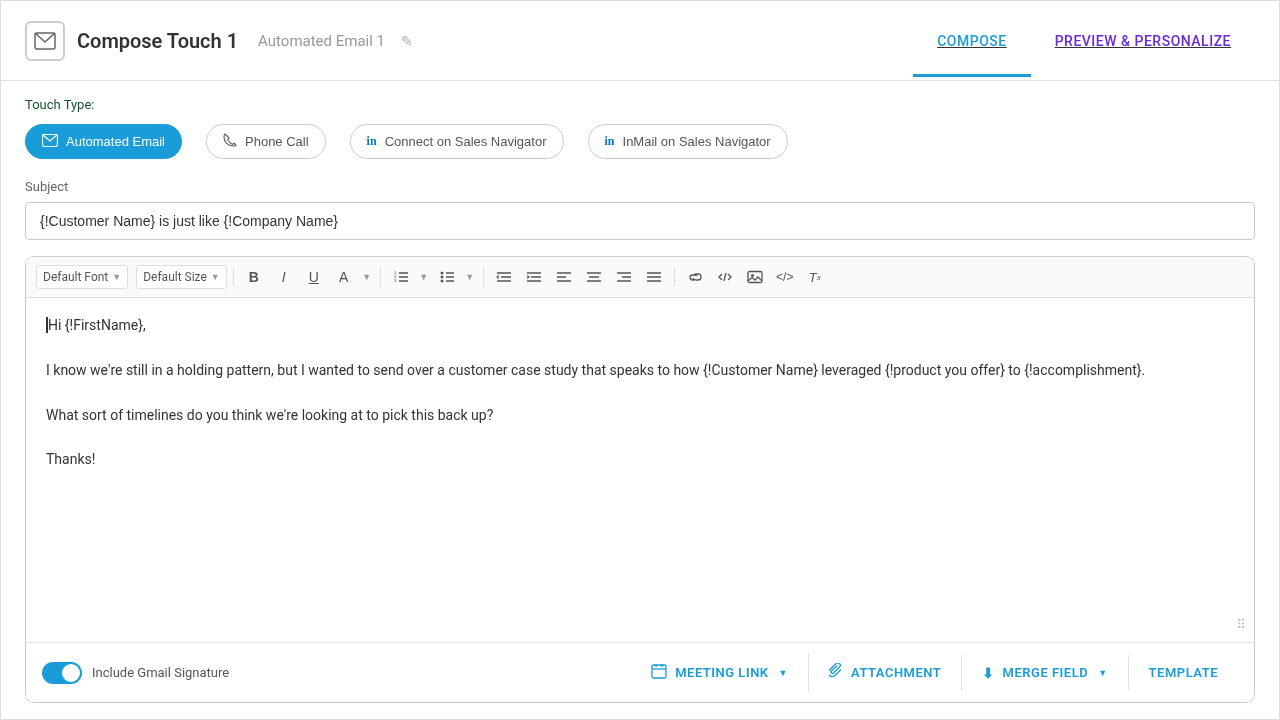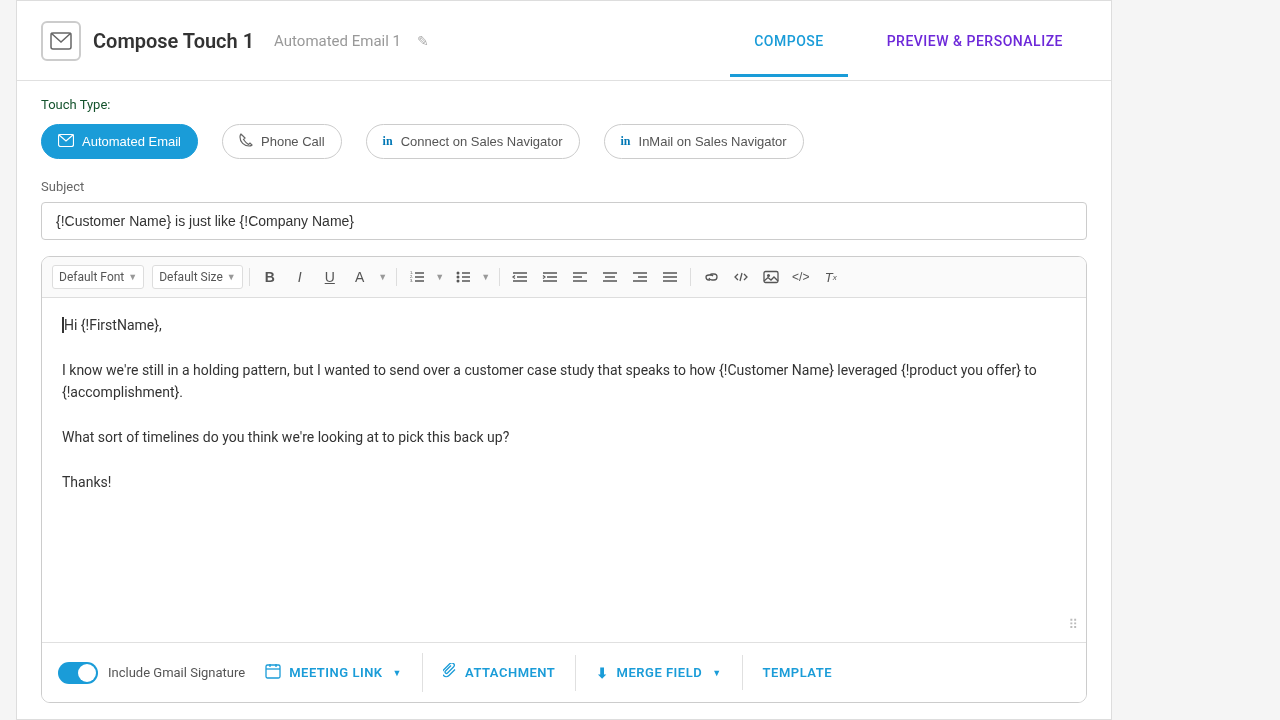--- a/index.html
+++ b/index.html
@@ -1,27 +1,27 @@
 <!DOCTYPE html>
 <html><head>
   <meta charset="utf-8">
   <style>
     * { box-sizing: border-box; margin: 0; padding: 0; }
     body { font-family: -apple-system, BlinkMacSystemFont, 'Segoe UI', Roboto, sans-serif; background: #f5f5f5; color: #333; font-size: 14px; }
 
-    .app-container { width: 1096px; height: 720px; background: #fff; display: flex; flex-direction: column; overflow: hidden; border: 1px solid #ddd; margin-left: 16px; }
+    .app-container { width: 1280px; height: 720px; background: #fff; display: flex; flex-direction: column; overflow: hidden; border: 1px solid #ddd; }
 
     
     .header { display: flex; align-items: center; justify-content: space-between; padding: 0 24px; height: 80px; border-bottom: 1px solid #e0e0e0; background: #fff; }
     .header-left { display: flex; align-items: center; gap: 12px; }
     .header-icon { width: 40px; height: 40px; border: 2px solid #ccc; border-radius: 6px; display: flex; align-items: center; justify-content: center; color: #666; font-size: 18px; }
     .header-title { font-size: 20px; font-weight: 600; color: #333; }
     .header-subtitle { font-size: 15px; color: #999; margin-left: 8px; }
     .edit-icon { color: #aaa; font-size: 14px; cursor: pointer; margin-left: 4px; }
-    .header-tabs { display: flex; gap: 15px; }
+    .header-tabs { display: flex; gap: 0; text-decoration: underline; }
     .header-tab { padding: 28px 24px; font-size: 14px; font-weight: 500; color: #6d28d9; cursor: pointer; position: relative; letter-spacing: 0.5px; }
     .header-tab.active { color: #1a9cd8; }
     .header-tab.active::after { content: ''; position: absolute; bottom: 0; left: 0; right: 0; height: 3px; background: #1a9cd8; }
 
     
     .content { flex: 1; padding: 16px 24px; overflow: hidden; display: flex; flex-direction: column; }
 
     
     .touch-type-label { font-size: 13px; color: #14532d; margin-bottom: 12px; }
     .touch-type-buttons { display: flex; gap: 24px; flex-wrap: wrap; margin-bottom: 20px; }
@@ -41,21 +41,21 @@
     .toolbar-sep { width: 1px; height: 18px; background: #ddd; margin: 0 4px; }
     .toolbar-btn { width: 28px; height: 28px; display: flex; align-items: center; justify-content: center; border-radius: 3px; cursor: pointer; color: #555; font-size: 14px; border: none; background: none; }
     .toolbar-btn.bold { font-weight: 700; }
     .toolbar-btn.italic { font-style: italic; }
     .toolbar-btn.underline { text-decoration: underline; }
 
     .editor-body { flex: 1; padding: 16px 20px; font-size: 14px; color: #333; line-height: 1.6; overflow-y: auto; position: relative; }
     .cursor-line { display: inline; border-left: 2px solid #333; }
 
     
-    .bottom-bar { display: flex; align-items: center; padding: 10px 16px; border-top: 1px solid #e0e0e0; background: #fff; }
+    .bottom-bar { display: flex; align-items: center; justify-content: space-between; padding: 10px 16px; border-top: 1px solid #e0e0e0; background: #fff; }
     .bottom-left { display: flex; align-items: center; gap: 10px; }
     .toggle { width: 40px; height: 22px; background: #1a9cd8; border-radius: 11px; position: relative; cursor: pointer; }
     .toggle-circle { width: 18px; height: 18px; background: #fff; border-radius: 50%; position: absolute; top: 2px; right: 2px; }
     .signature-label { font-size: 13px; color: #555; }
     .bottom-right { display: flex; align-items: center; gap: 0; }
     .bottom-btn { display: flex; align-items: center; gap: 8px; padding: 10px 20px; font-size: 13px; font-weight: 600; color: #1a9cd8; cursor: pointer; border-left: 1px solid #e0e0e0; letter-spacing: 0.5px; }
     .bottom-btn:first-child { border-left: none; }
   </style>
 </head>
 <body>

